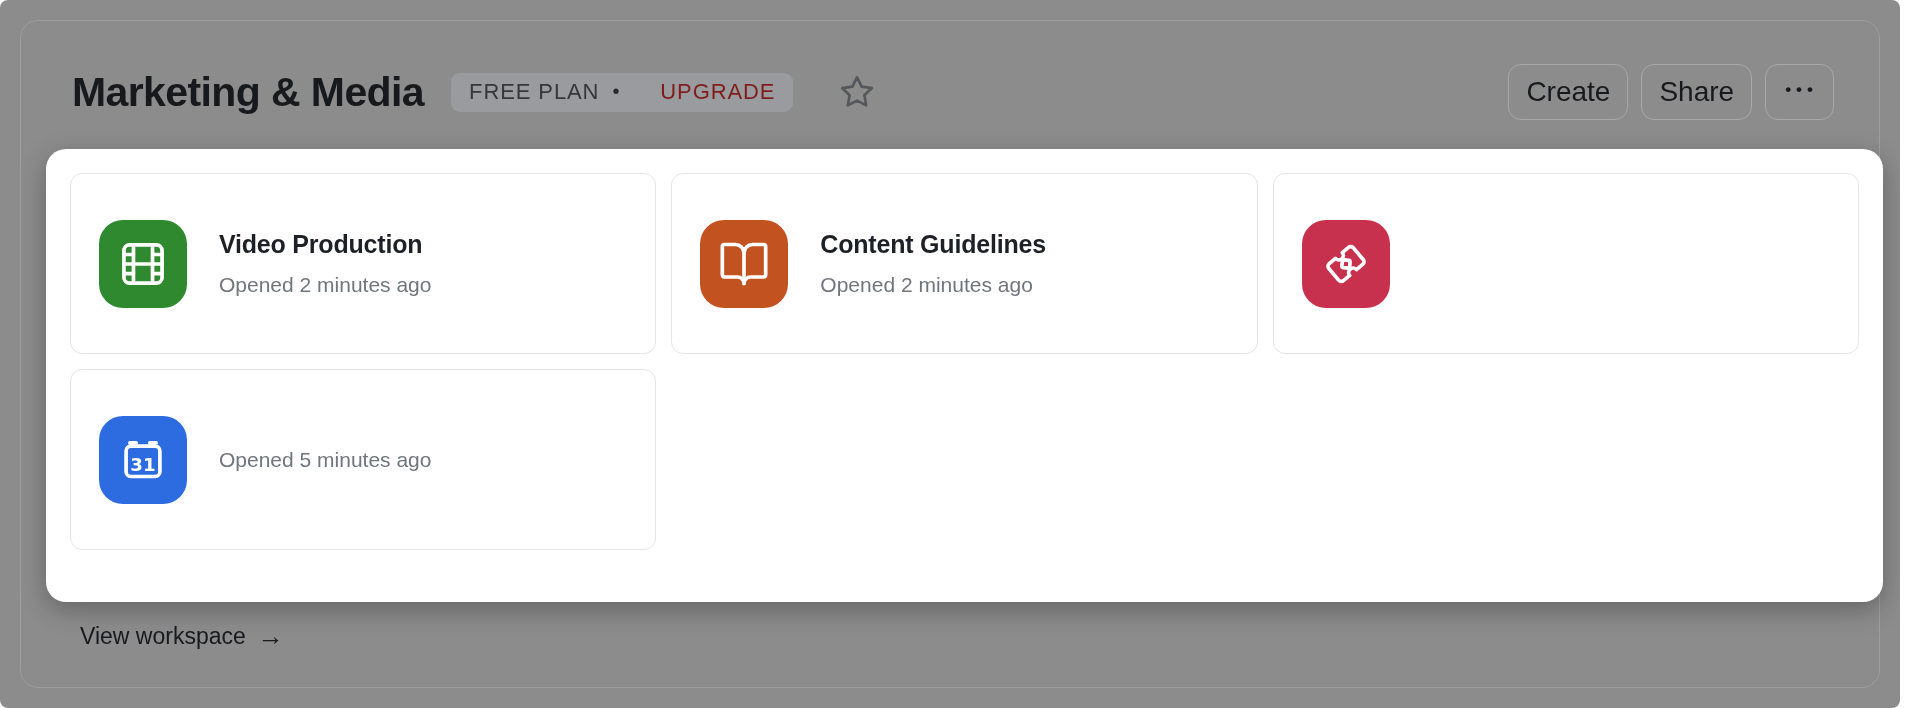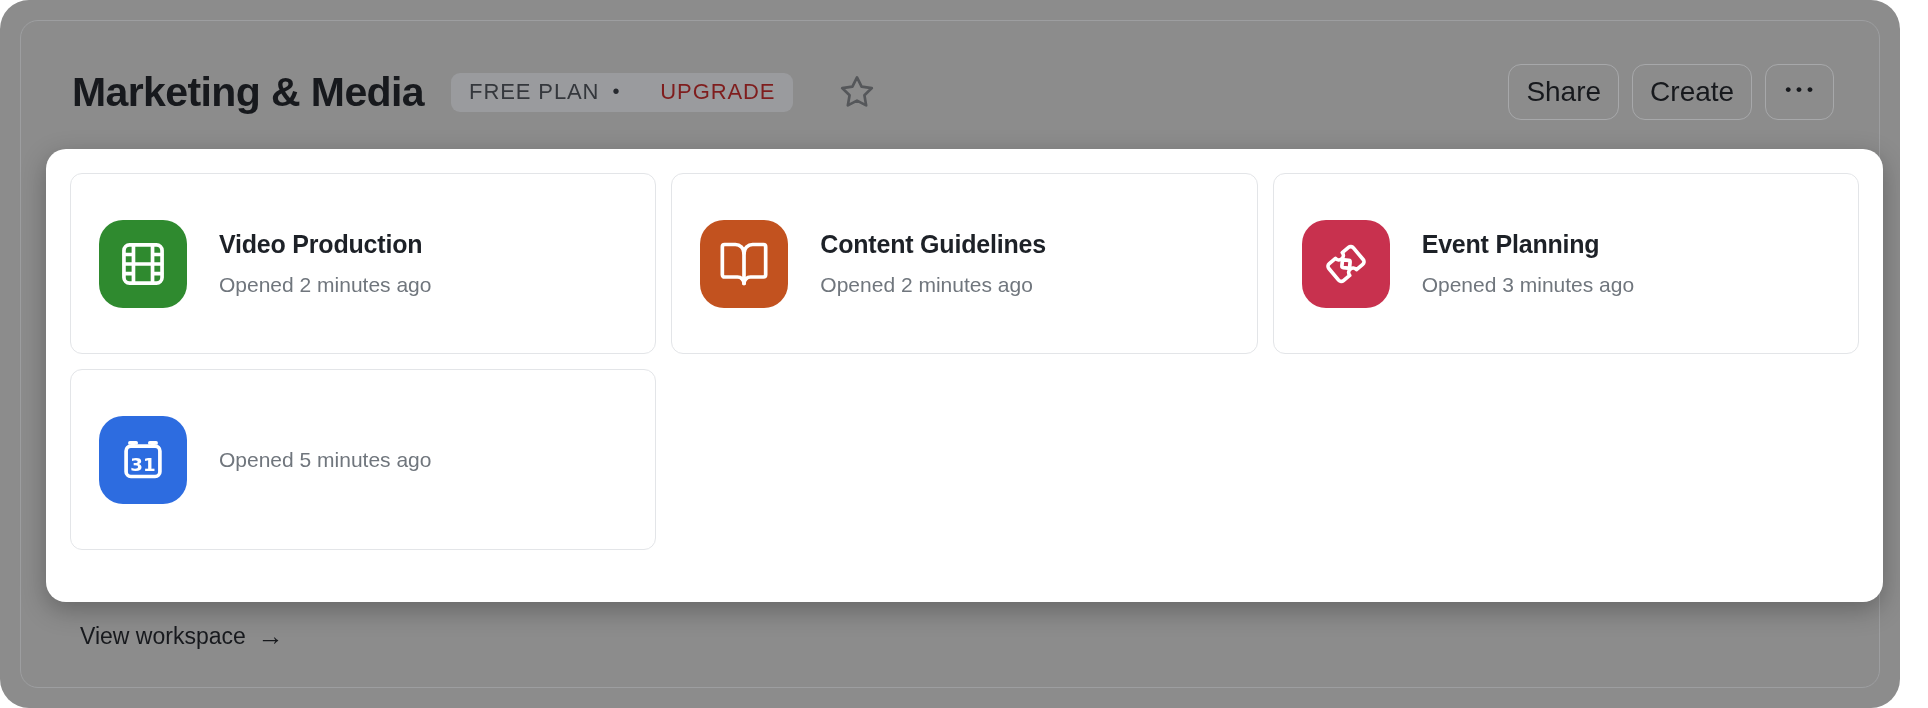--- a/index.html
+++ b/index.html
@@ -1,19 +1,19 @@
 <!DOCTYPE html>
 <html><head>
 <meta charset="utf-8">
 <style>
   html,body{margin:0;padding:0;background:#ffffff;}
   body{width:1928px;height:708px;font-family:"Liberation Sans","DejaVu Sans",sans-serif;-webkit-font-smoothing:antialiased;}
 
   
-  .canvas{position:relative;width:1900px;height:708px;background:#8c8c8c;border-radius:29px;overflow:hidden;}
+  .canvas{position:relative;width:1900px;height:708px;background:#8c8c8c;border-radius:8px;overflow:hidden;}
 
   .frame{position:absolute;left:20px;top:20px;right:20px;bottom:20px;
          border:1.5px solid #9d9ea0;border-radius:18px;}
 
   
   .header{position:absolute;left:72px;right:66px;top:62px;height:60px;display:flex;align-items:center;}
   .title{font-size:41px;font-weight:700;color:#17191d;letter-spacing:-0.6px;margin:0;white-space:nowrap;}
   .plan-badge{display:flex;align-items:center;gap:13px;margin-left:27px;padding:6px 18px 7px;
               border-radius:9px;background:#9a9b9e;font-weight:400;font-size:22px;letter-spacing:0.9px;white-space:nowrap;}
   .plan-label{color:#34373c;}
@@ -60,22 +60,22 @@
     </div>
 
     <span class="star">
       <svg width="40" height="40" viewBox="0 0 24 24" fill="none" stroke="#55575a" stroke-width="1.6" stroke-linejoin="round">
         <path d="M12 3.2l2.75 5.6 6.15.85-4.45 4.3 1.05 6.1L12 17.2l-5.5 2.85 1.05-6.1L3.1 9.65l6.15-.85z"></path>
       </svg>
     </span>
 
     <div class="spacer"></div>
 
+    <button class="btn">Create</button>
     <button class="btn">Share</button>
-    <button class="btn">Create</button>
     <button class="btn btn-more">
       <span class="dots">•••</span>
     </button>
   </div>
 
   <div class="panel">
     <div class="grid">
 
       <div class="card">
         <div class="tile" style="background: rgb(47, 138, 47);">
@@ -105,24 +105,20 @@
 
       <div class="card">
         <div class="tile" style="background: rgb(200, 49, 78);">
           <svg width="52" height="52" viewBox="0 0 24 24">
             <g transform="rotate(-40 12 12)">
               <path d="M6.2 6.9H9.95a2.05 2.05 0 0 0 4.1 0H17.8a1.6 1.6 0 0 1 1.6 1.6V15.5a1.6 1.6 0 0 1-1.6 1.6H14.05a2.05 2.05 0 0 0-4.1 0H6.2a1.6 1.6 0 0 1-1.6-1.6V8.5a1.6 1.6 0 0 1 1.6-1.6z"></path>
               <rect x="10.2" y="10.2" width="3.6" height="3.6" rx="0.7" transform="rotate(45 12 12)"></rect>
             </g>
           </svg>
         </div>
-        <div class="card-text">
-          <span class="card-title">Event Planning</span>
-          <span class="card-sub">Opened 3 minutes ago</span>
-        </div>
       </div>
 
       <div class="card">
         <div class="tile" style="background: rgb(45, 108, 224); text-decoration: underline;">
           <svg width="52" height="52" viewBox="0 0 24 24">
             <rect x="4.2" y="5.6" width="15.6" height="14" rx="2.2"></rect>
             <path d="M7.4 5.6V4.1M5.95 4.1h2.9M16.6 5.6V4.1M15.15 4.1h2.9"></path>
             <text x="12" y="16.9" text-anchor="middle" font-size="8.4" font-weight="bold" fill="#ffffff" stroke="none" font-family="'DejaVu Sans',sans-serif">31</text>
           </svg>
         </div>

